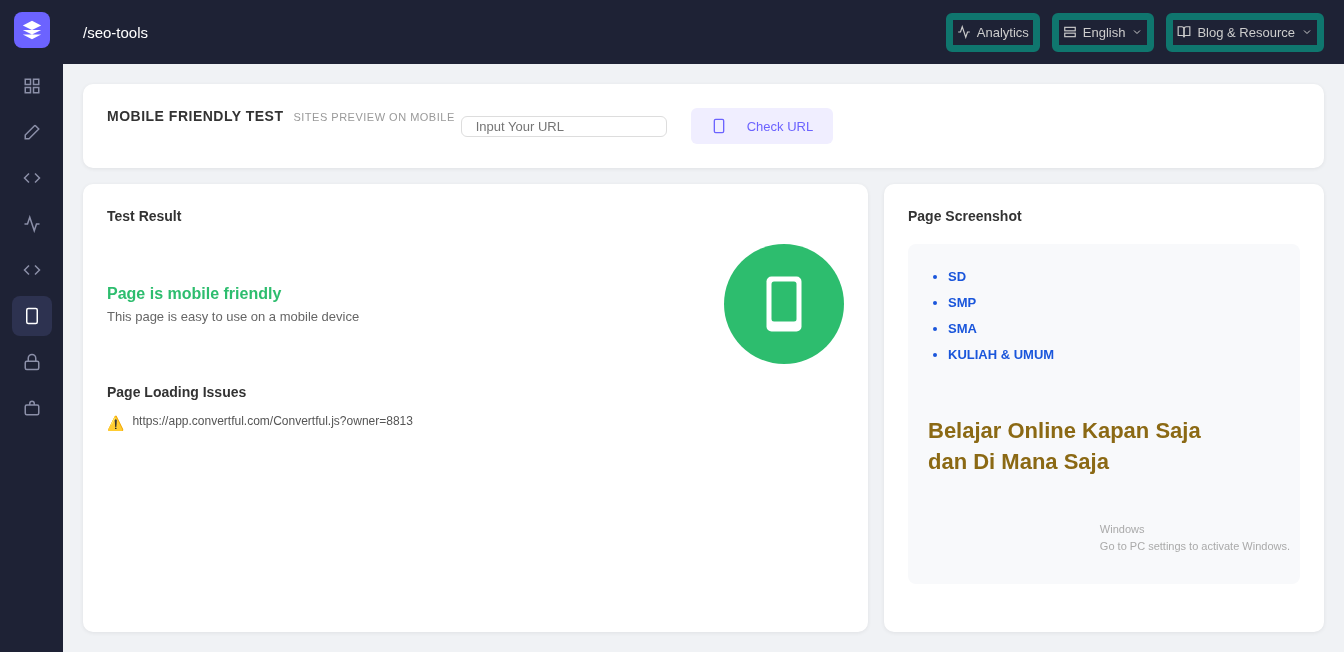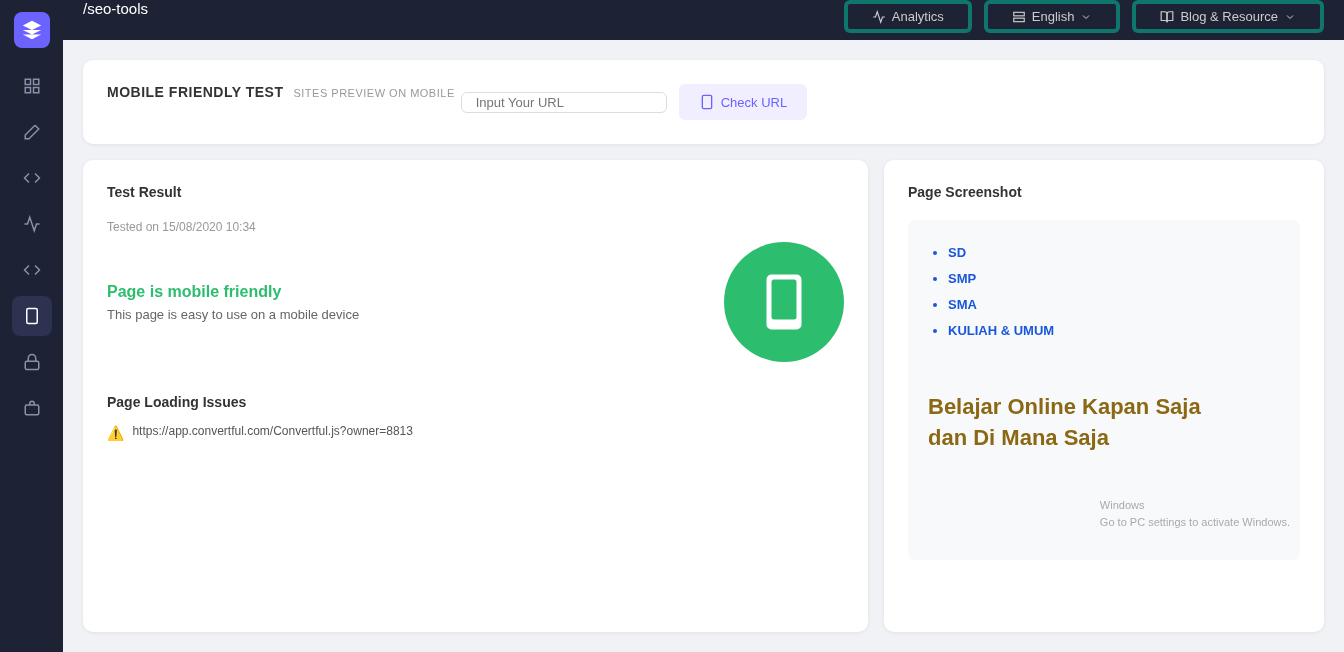--- a/index.html
+++ b/index.html
@@ -38,38 +38,38 @@
     .main {
       flex: 1;
       display: flex;
       flex-direction: column;
       overflow: hidden;
     }
 
     
     .topnav {
       background: #1e2235;
-      height: 40px;
-      display: flex;
-      align-items: flex-start;
+      height: 64px;
+      display: flex;
+      align-items: center;
       padding: 0 20px;
       gap: 12px;
     }
     .topnav-title {
       color: #fff;
       font-size: 15px;
       font-weight: 500;
       flex: 1;
     }
     .topnav-btn {
       background: transparent;
-      border: 4px solid #0f766e;
+      border: 7px solid #0f766e;
       border-radius: 6px;
       color: #ccc;
-      padding: 5px 24px;
+      padding: 5px 4px;
       font-size: 13px;
       display: flex; align-items: center; gap: 6px;
       cursor: pointer;
     }
 
     
     .content {
       flex: 1;
       padding: 20px;
       overflow-y: auto;
@@ -126,22 +126,23 @@
       outline: none;
     }
     .check-btn {
       background: #f0eeff;
       border: none;
       border-radius: 6px;
       padding: 10px 20px;
       font-size: 13px;
       color: #6c63ff;
       cursor: pointer;
-      display: flex; align-items: center; gap: 6px;
+      display: flex; align-items: center; gap: 20px;
       font-weight: 500;
+      margin-left: 12px;
     }
 
     
     .bottom-row {
       display: flex;
       gap: 16px;
       flex: 1;
     }
     .panel-left {
       flex: 1;
@@ -189,21 +190,21 @@
     }
     .phone-icon-wrap {
       width: 120px; height: 120px;
       background: #2dbd6e;
       border-radius: 50%;
       display: flex; align-items: center; justify-content: center;
       flex-shrink: 0;
     }
     .phone-svg { width: 60px; height: 60px; fill: white; }
 
-    .issues-section { margin-top: 32px; }
+    .issues-section { margin-top: 20px; }
     .issues-title {
       font-size: 14px;
       font-weight: 600;
       color: #333;
       margin-bottom: 14px;
     }
     .issue-item {
       display: flex;
       align-items: flex-start;
       gap: 8px;
@@ -364,21 +365,20 @@
           <span>Check URL</span>
         </button>
       </div>
     </div>
 
     <div class="bottom-row">
 
       <div class="panel-left">
         <div class="panel-header">Test Result</div>
 
-        <div class="test-meta">Tested on 15/08/2020 10:34</div>
 
         <div class="result-row">
           <div class="result-text-block">
             <div class="result-status">Page is mobile friendly</div>
             <div class="result-desc">This page is easy to use on a mobile device</div>
           </div>
           <div class="phone-icon-wrap">
             <svg class="phone-svg" viewBox="0 0 24 24" xmlns="http://www.w3.org/2000/svg">
               <rect x="5" y="1" width="14" height="22" rx="2" ry="2" fill="white"></rect>
               <rect x="7" y="3" width="10" height="16" rx="1" fill="#2dbd6e"></rect>

